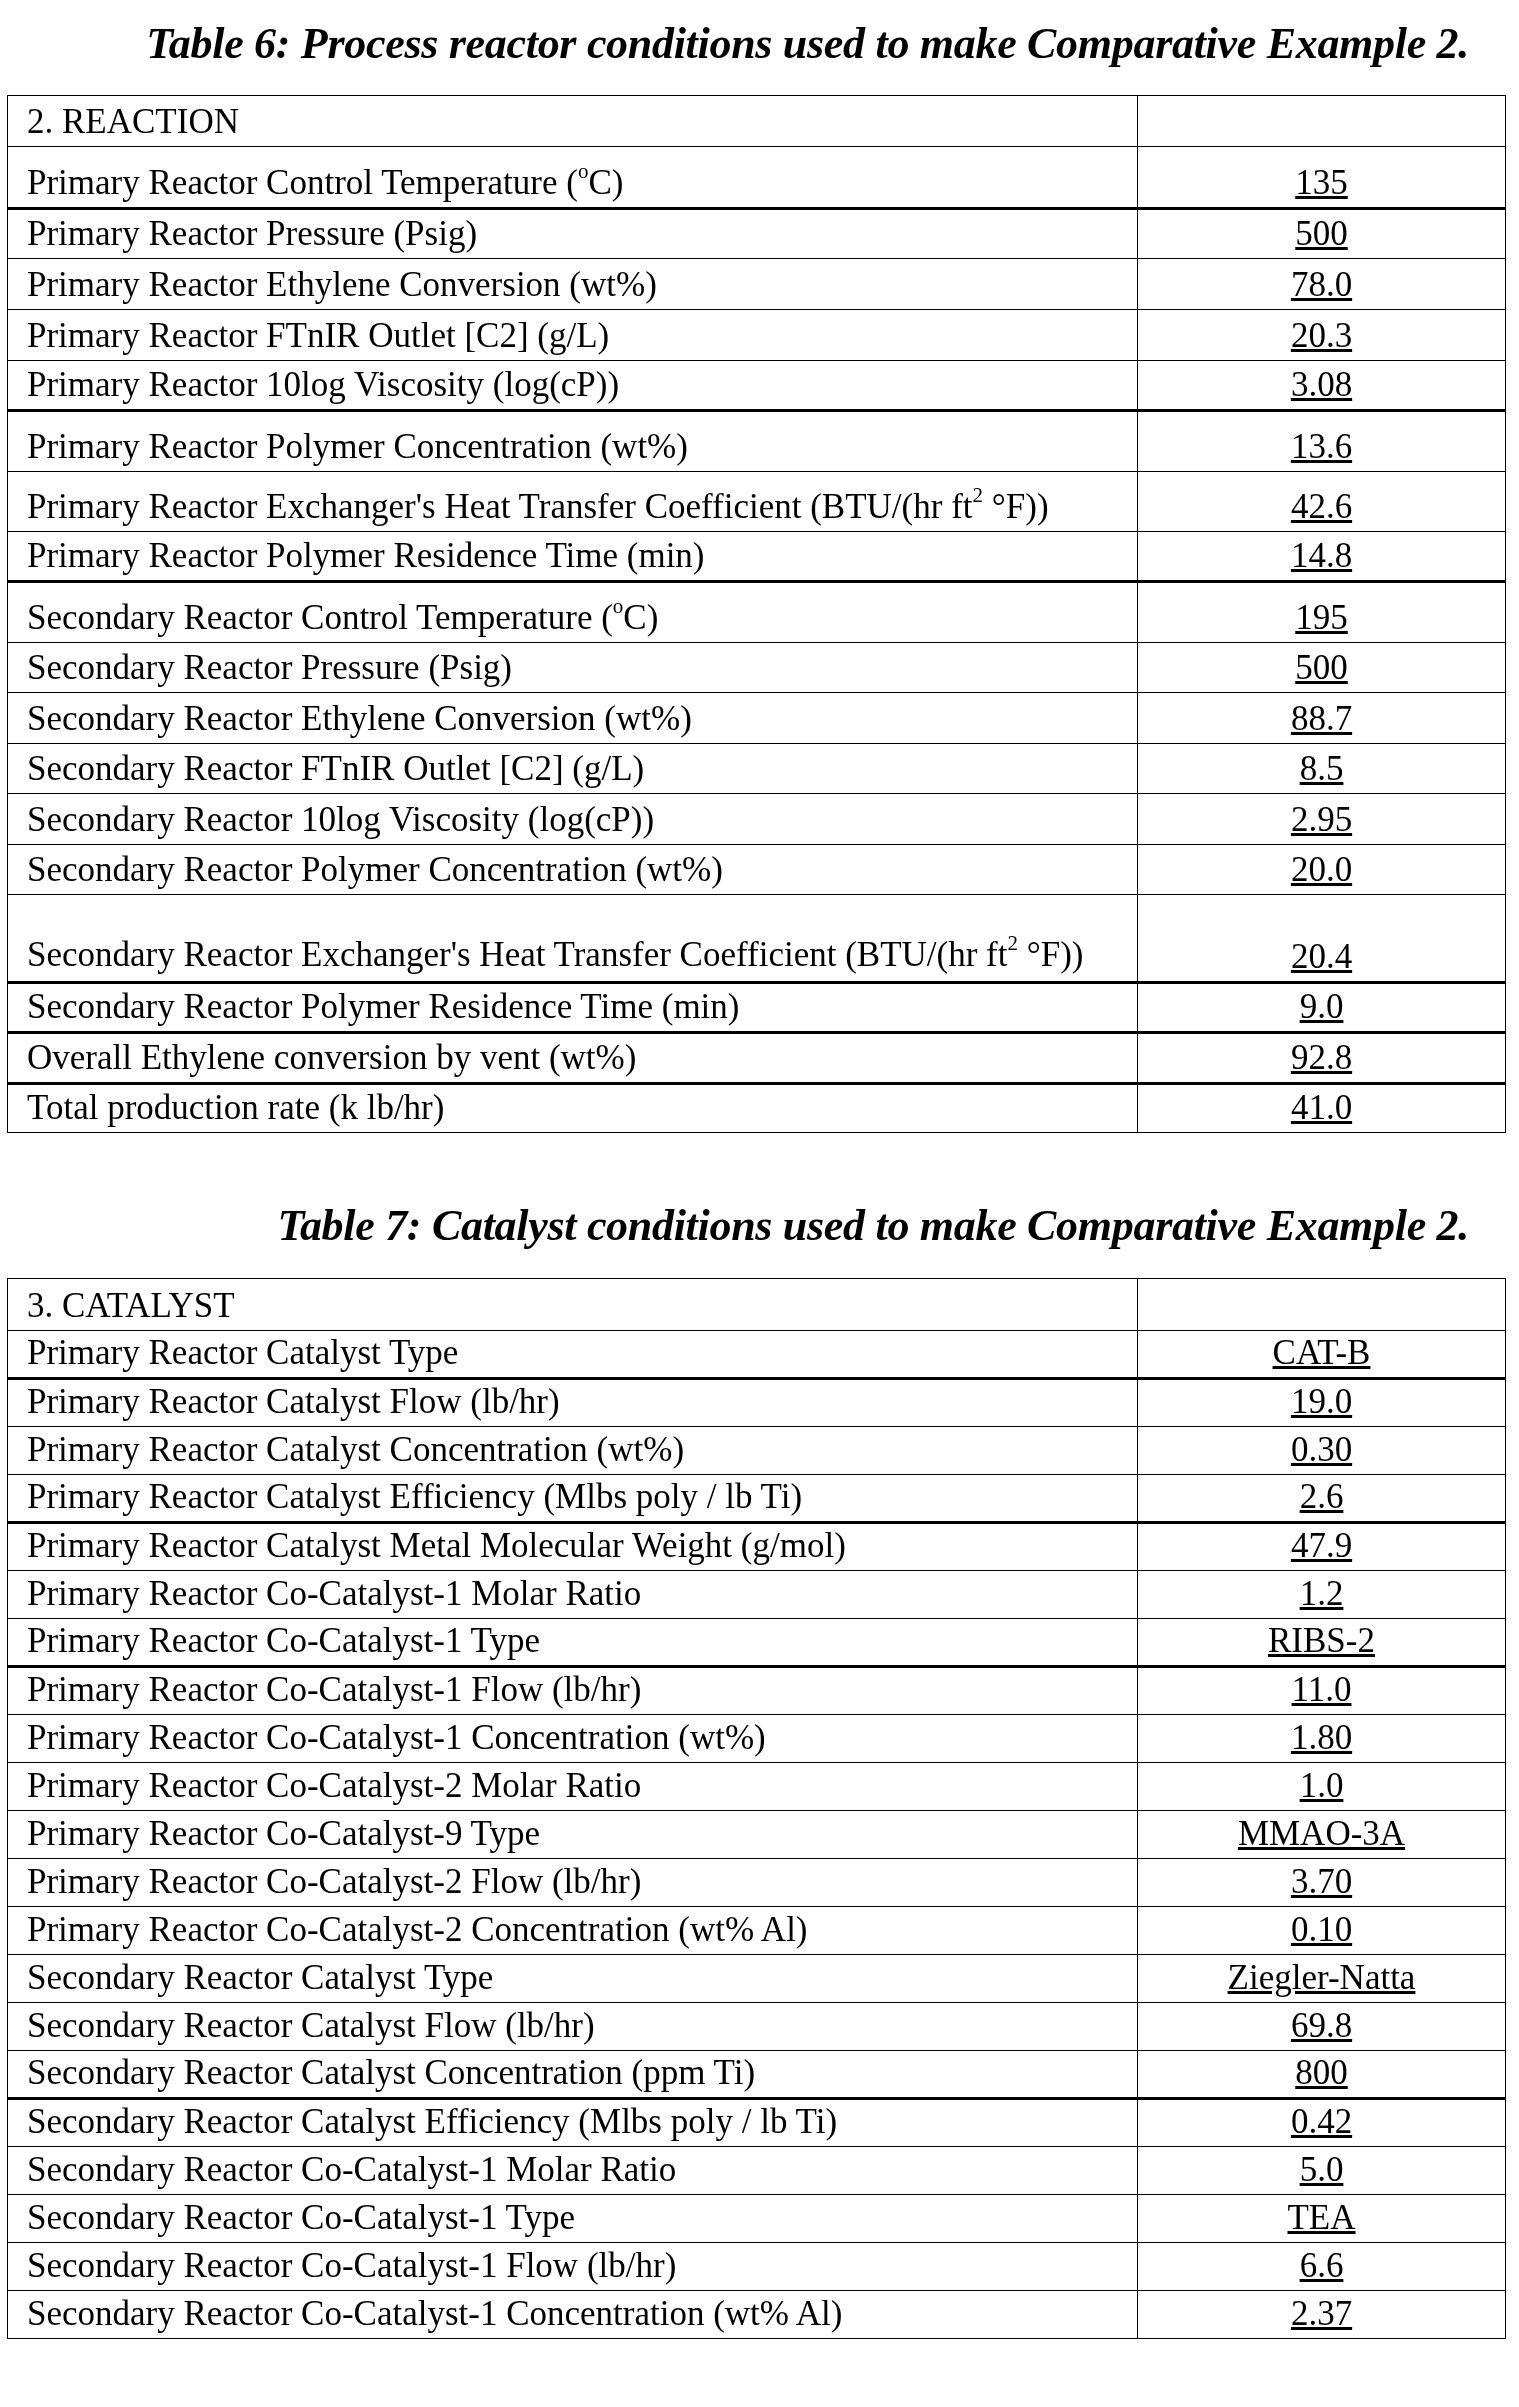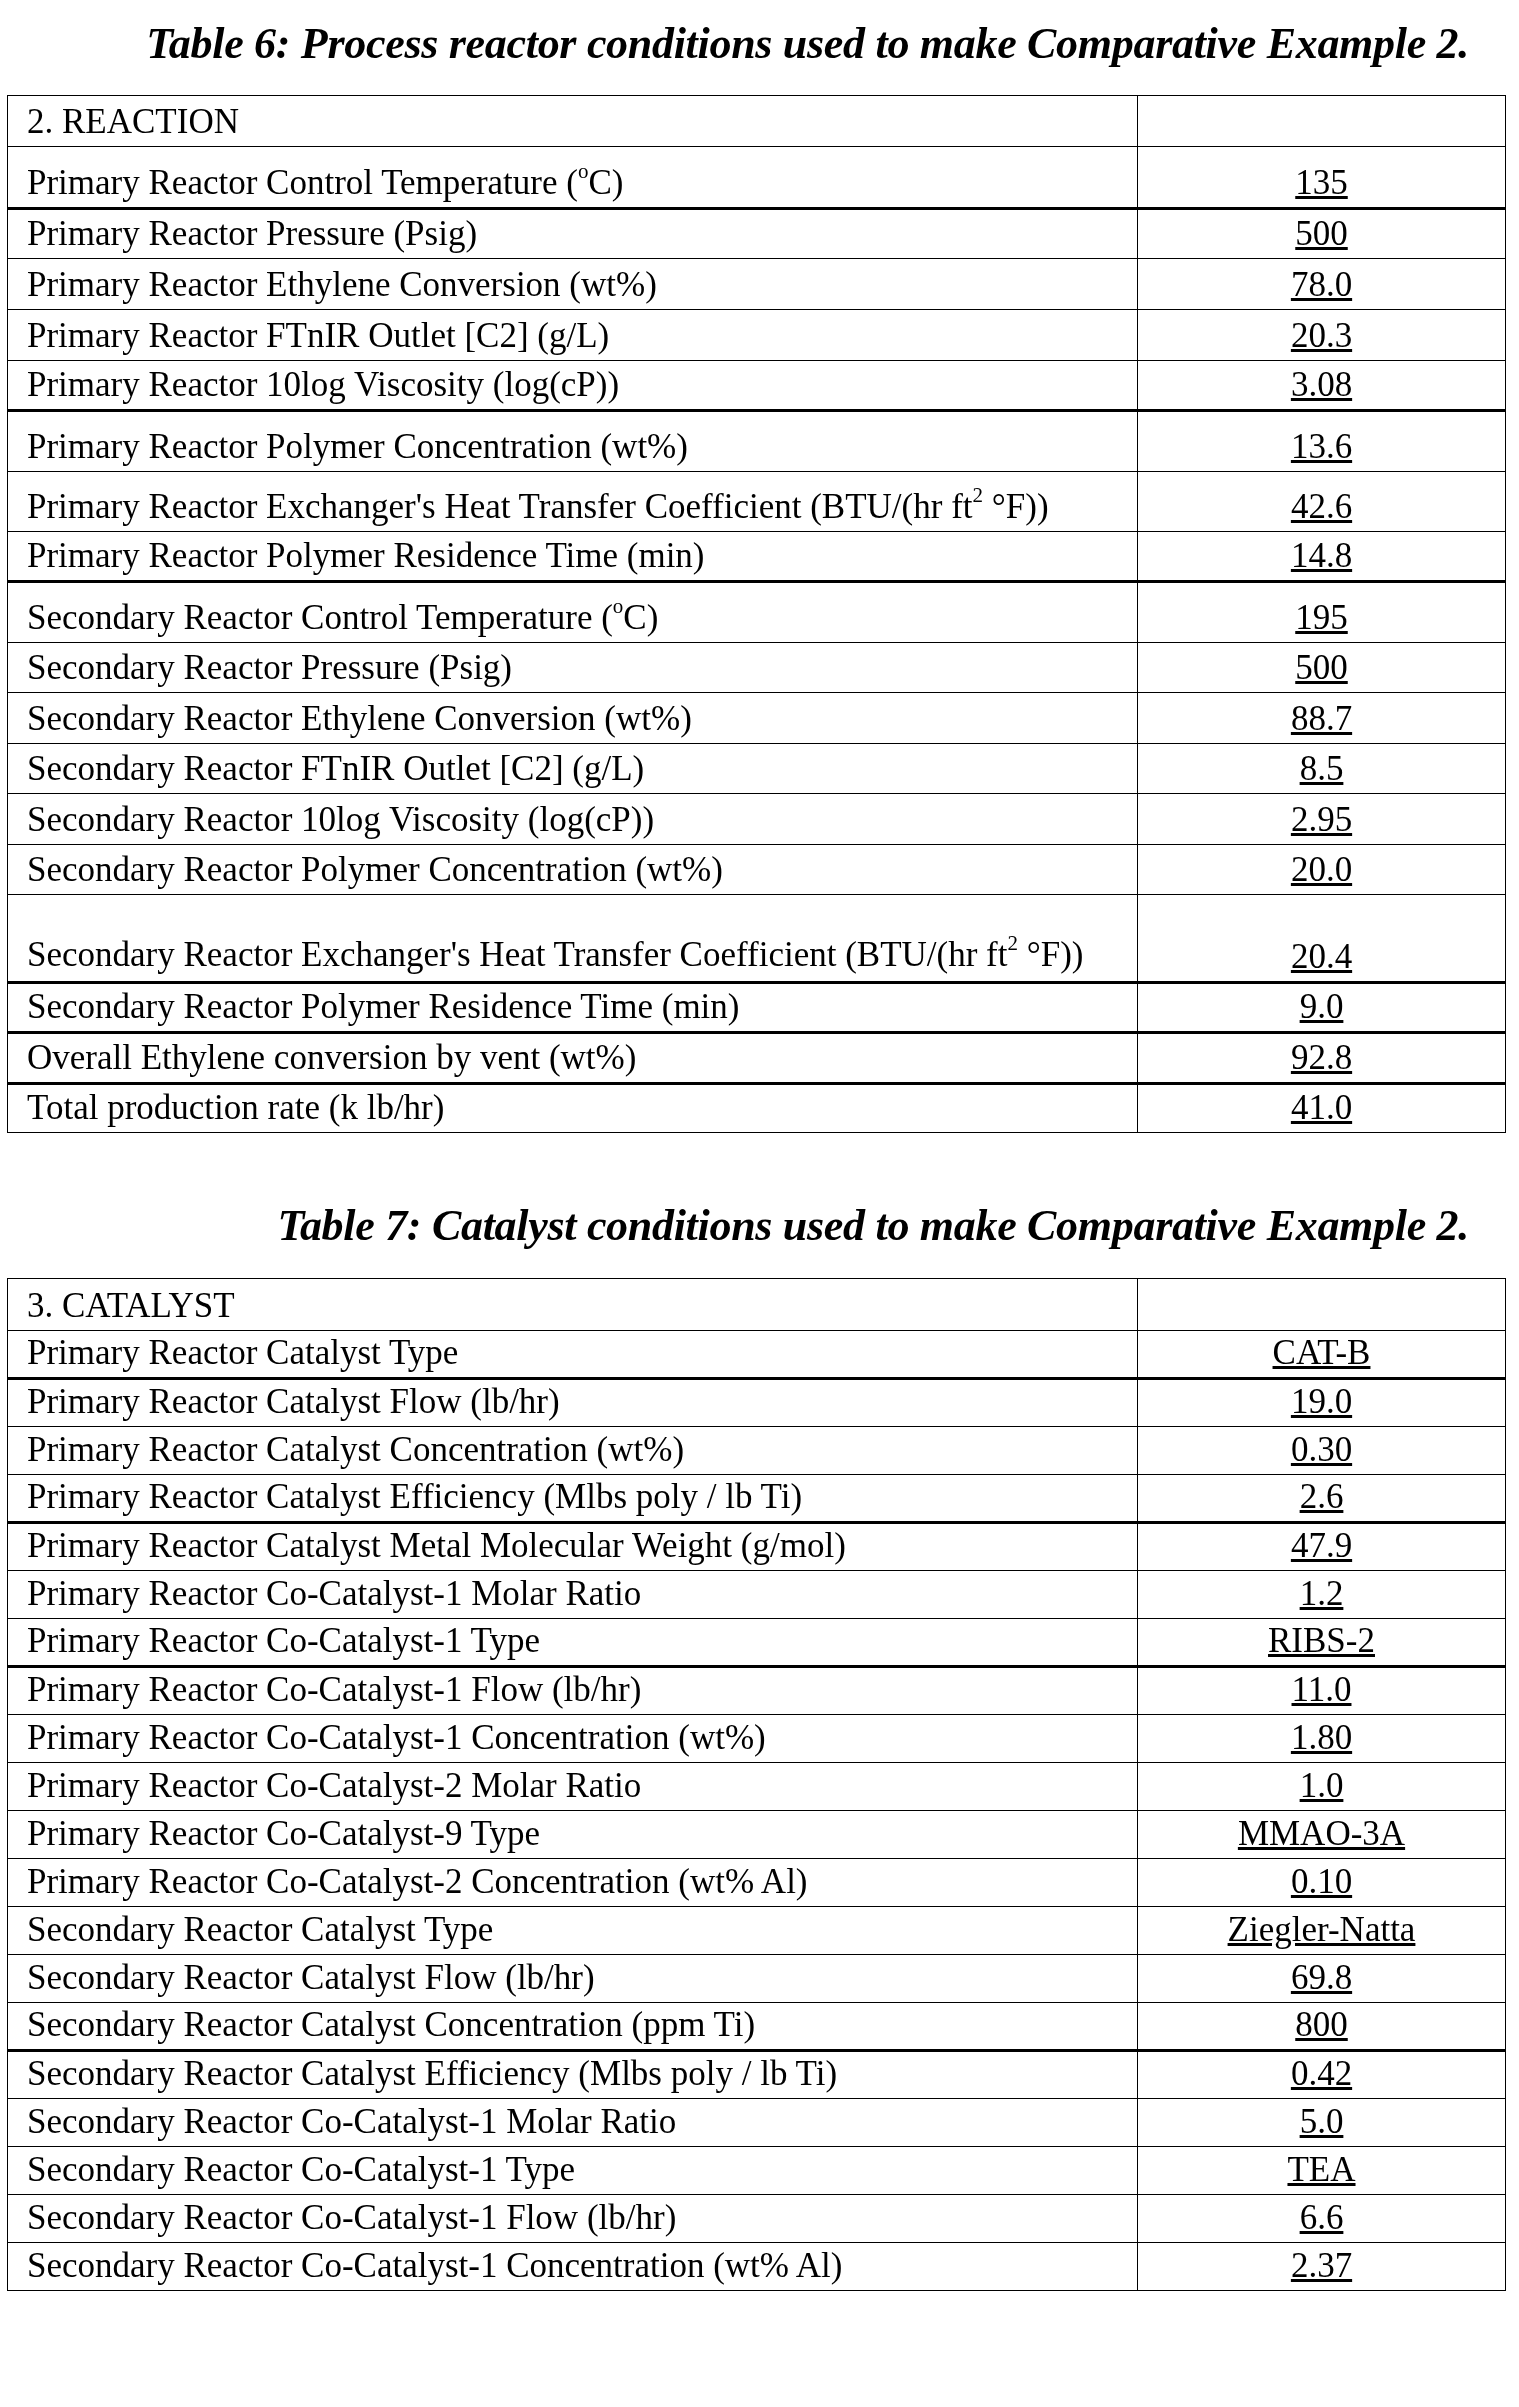--- a/index.html
+++ b/index.html
@@ -177,20 +177,24 @@
       </tr>
       <tr class="row">
         <td><span>Primary Reactor Co-Catalyst-2 Molar Ratio</span></td>
         <td class="val">1.0</td>
       </tr>
       <tr class="row">
         <td><span>Primary Reactor Co-Catalyst-9 Type</span></td>
         <td class="val">MMAO-3A</td>
       </tr>
       <tr class="row">
+        <td><span>Primary Reactor Co-Catalyst-2 Flow (lb/hr)</span></td>
+        <td class="val">3.70</td>
+      </tr>
+      <tr class="row">
         <td><span>Primary Reactor Co-Catalyst-2 Concentration (wt% Al)</span></td>
         <td class="val">0.10</td>
       </tr>
       <tr class="row">
         <td><span>Secondary Reactor Catalyst Type</span></td>
         <td class="val">Ziegler-Natta</td>
       </tr>
       <tr class="row">
         <td><span>Secondary Reactor Catalyst Flow (lb/hr)</span></td>
         <td class="val">69.8</td>

